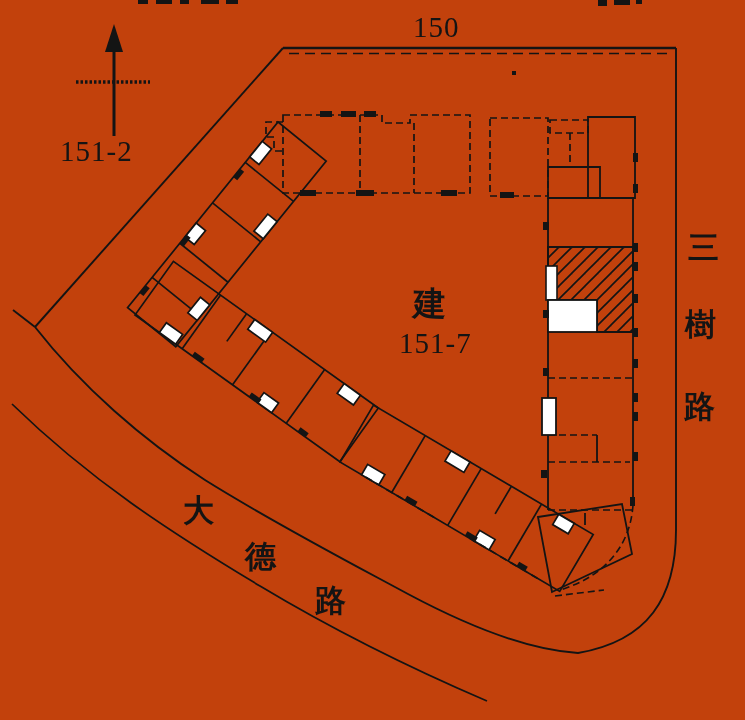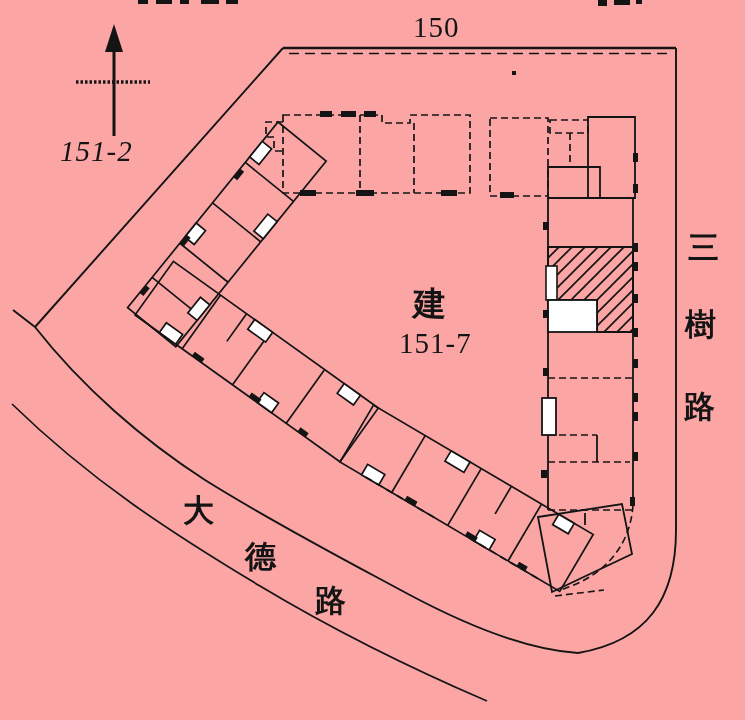--- a/index.html
+++ b/index.html
@@ -1,19 +1,19 @@
 <!DOCTYPE html>
 <html><head>
 <meta charset="utf-8">
 <style>
   html,body{margin:0;padding:0;background:#e8e8e8;}
   #stage{
     position:relative;
     width:745px;height:720px;
-    background:#fca5a5;
+    background:#c2410c;
     overflow:hidden;
     font-family:"Liberation Serif","DejaVu Serif",serif;
     color:#141414;
   }
   #stage svg{position:absolute;left:0;top:0;}
   .lbl{
     position:absolute;
     color:#141414;
     line-height:1;
     white-space:nowrap;
@@ -185,21 +185,21 @@
       <rect x="215" y="-66" width="18" height="12" fill="#ffffff"></rect>
       <rect x="75" y="-5" width="12" height="5" fill="#141414" stroke="none"></rect>
       <rect x="145" y="-5" width="12" height="5" fill="#141414" stroke="none"></rect>
       <rect x="205" y="-5" width="10" height="5" fill="#141414" stroke="none"></rect>
       <line x1="30" y1="0" x2="110" y2="0" stroke-dasharray="7 5"></line>
       <line x1="150" y1="0" x2="230" y2="0" stroke-dasharray="7 5"></line>
     </g>
   </svg>
 
   <div class="lbl num" style="left:413px;top:13px;">150</div>
-  <div class="lbl num" style="left:60px;top:137px;font-style:italic;">151-2</div>
+  <div class="lbl num" style="left:60px;top:137px;">151-2</div>
 
   <div class="lbl cjk-big" style="left:413px;top:288px;">建</div>
   <div class="lbl num" style="left:399px;top:329px;">151-7</div>
 
   <div class="lbl cjk" style="left:688px;top:232px;">三</div>
   <div class="lbl cjk" style="left:685px;top:309px;">樹</div>
   <div class="lbl cjk" style="left:684px;top:391px;">路</div>
 
   <div class="lbl cjk" style="left:183px;top:495px;">大</div>
   <div class="lbl cjk" style="left:245px;top:541px;">德</div>

